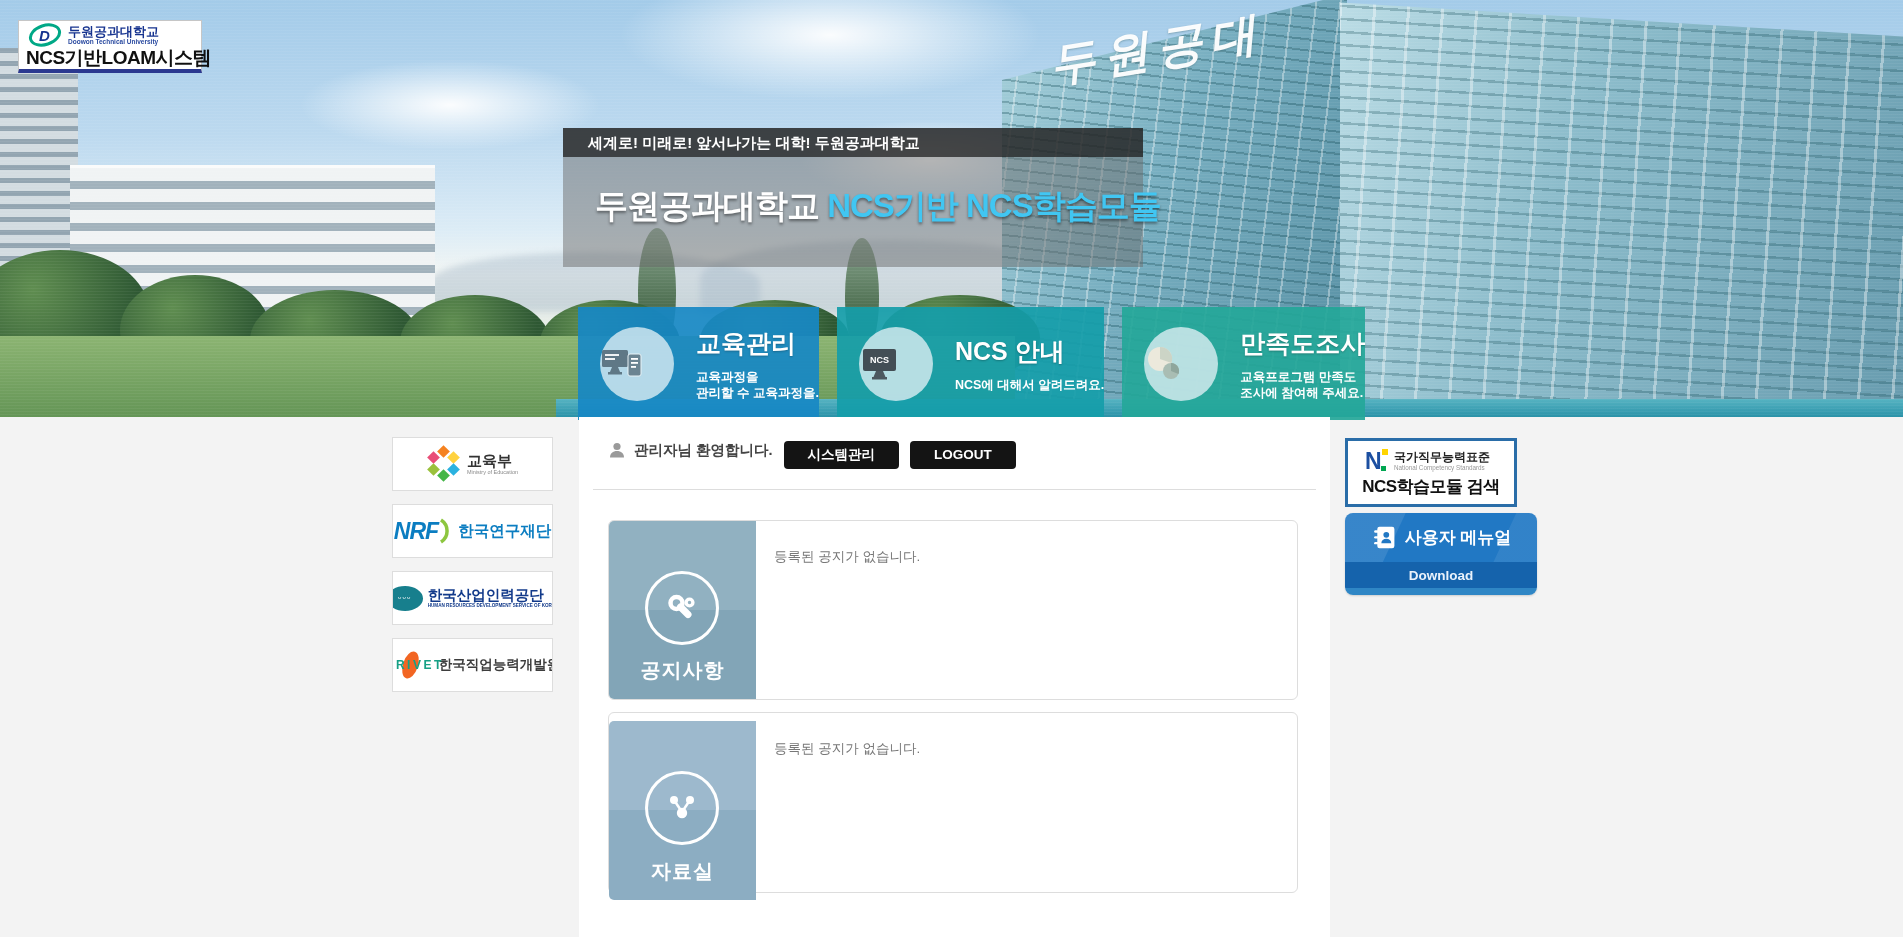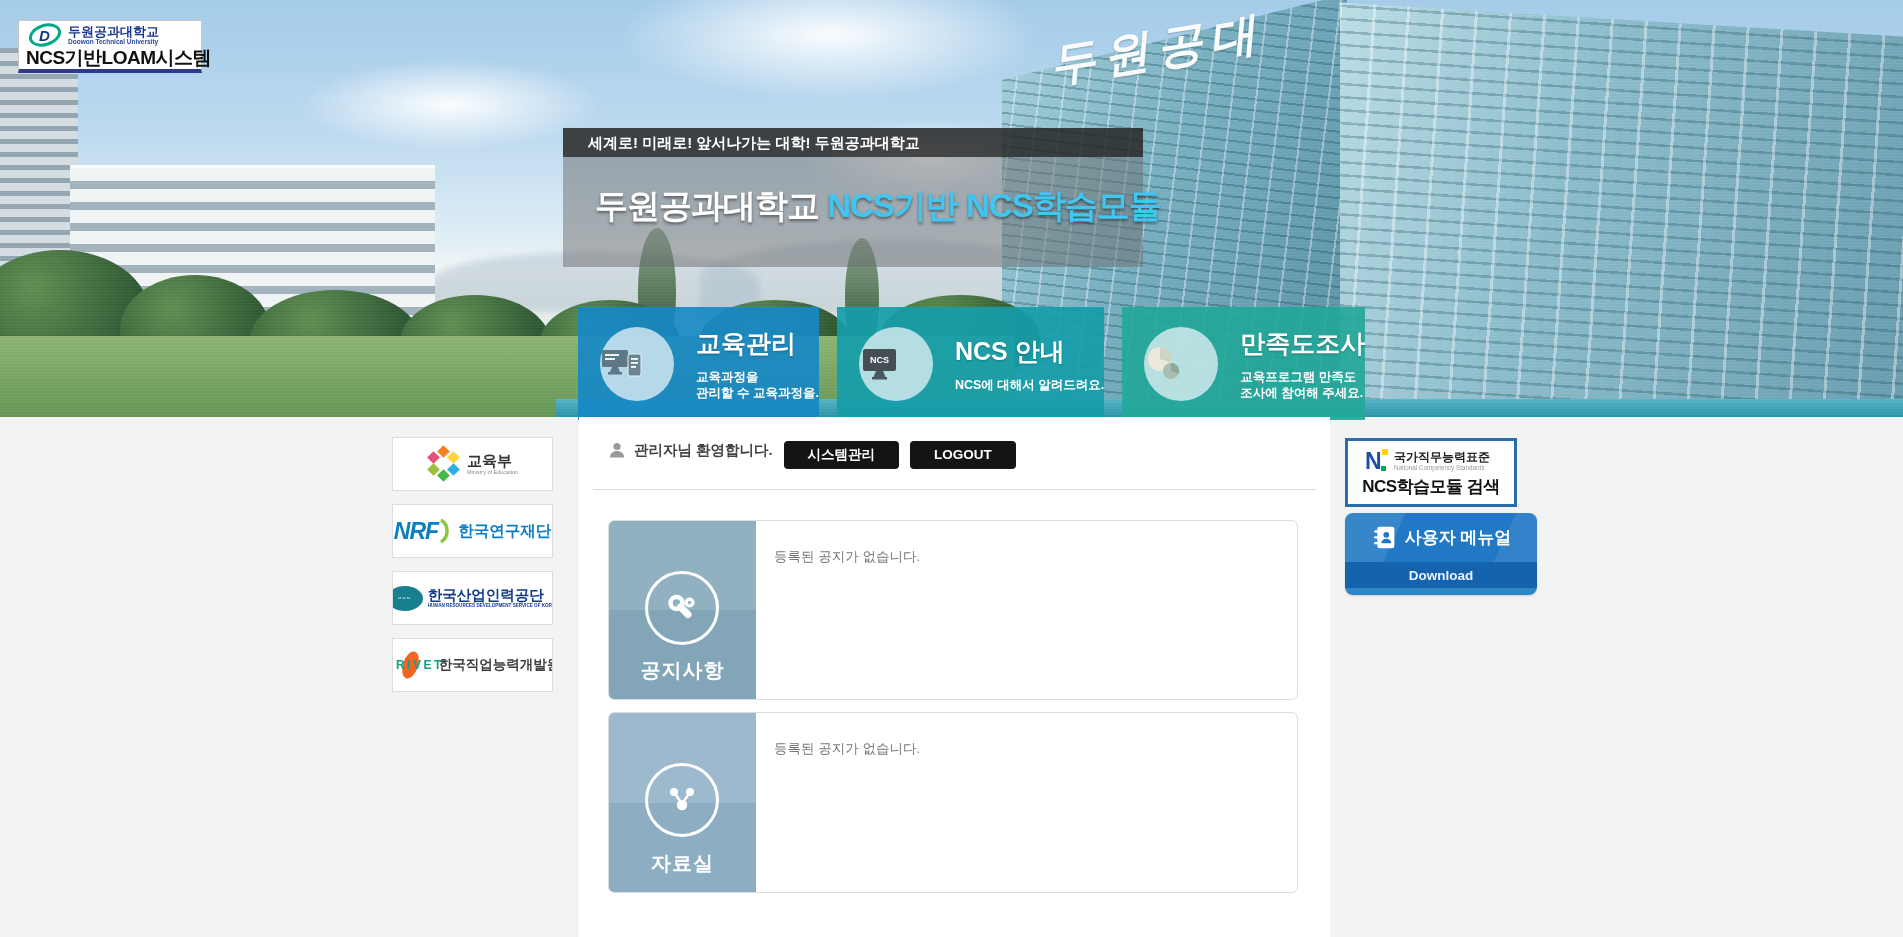--- a/index.html
+++ b/index.html
@@ -103,21 +103,21 @@
     background:#f26522;transform:rotate(18deg);}
   .krivet-abbr{position:absolute;left:0;top:8px;font-size:12px;font-weight:800;color:#16a085;
     letter-spacing:2.5px;}
   .krivet-name{margin-left:2px;font-size:13.5px;font-weight:800;color:#3d3d3d;white-space:nowrap;}
 
   
   .board{position:absolute;left:608px;width:690px;background:#fff;border:1px solid #ddd;
     border-radius:6px;box-sizing:border-box;}
   .board-tile{position:absolute;left:0;top:0;width:147px;height:100%;border-radius:5px 0 0 5px;cursor:pointer;}
   .tile-notice{background:linear-gradient(180deg,#91b1c1 0 50%,#82a5b7 50% 100%);}
-  .tile-archive{background:linear-gradient(180deg,#9db9cd 0 50%,#8cadc2 50% 100%);}
+  .tile-archive{background:linear-gradient(180deg,#9db9cd 0 50%,#8cadc2 50% 100%);margin-top:8px;}
   .tile-circle{position:absolute;left:36px;top:50px;width:68px;height:68px;border:3px solid #fff;
     border-radius:50%;display:flex;align-items:center;justify-content:center;}
   .tile-label{position:absolute;left:0;bottom:15px;width:100%;text-align:center;color:#fff;
     font-size:20px;font-weight:700;letter-spacing:1px;}
   .board-empty{position:absolute;left:165px;top:27px;font-size:13.5px;color:#777;}
 
   
   .ncs-widget{position:absolute;left:1345px;top:438px;width:172px;height:69px;background:#fff;
     border:3px solid #2a6da8;box-sizing:border-box;cursor:pointer;}
   .ncs-row{position:absolute;left:17px;top:7px;display:flex;align-items:center;}

